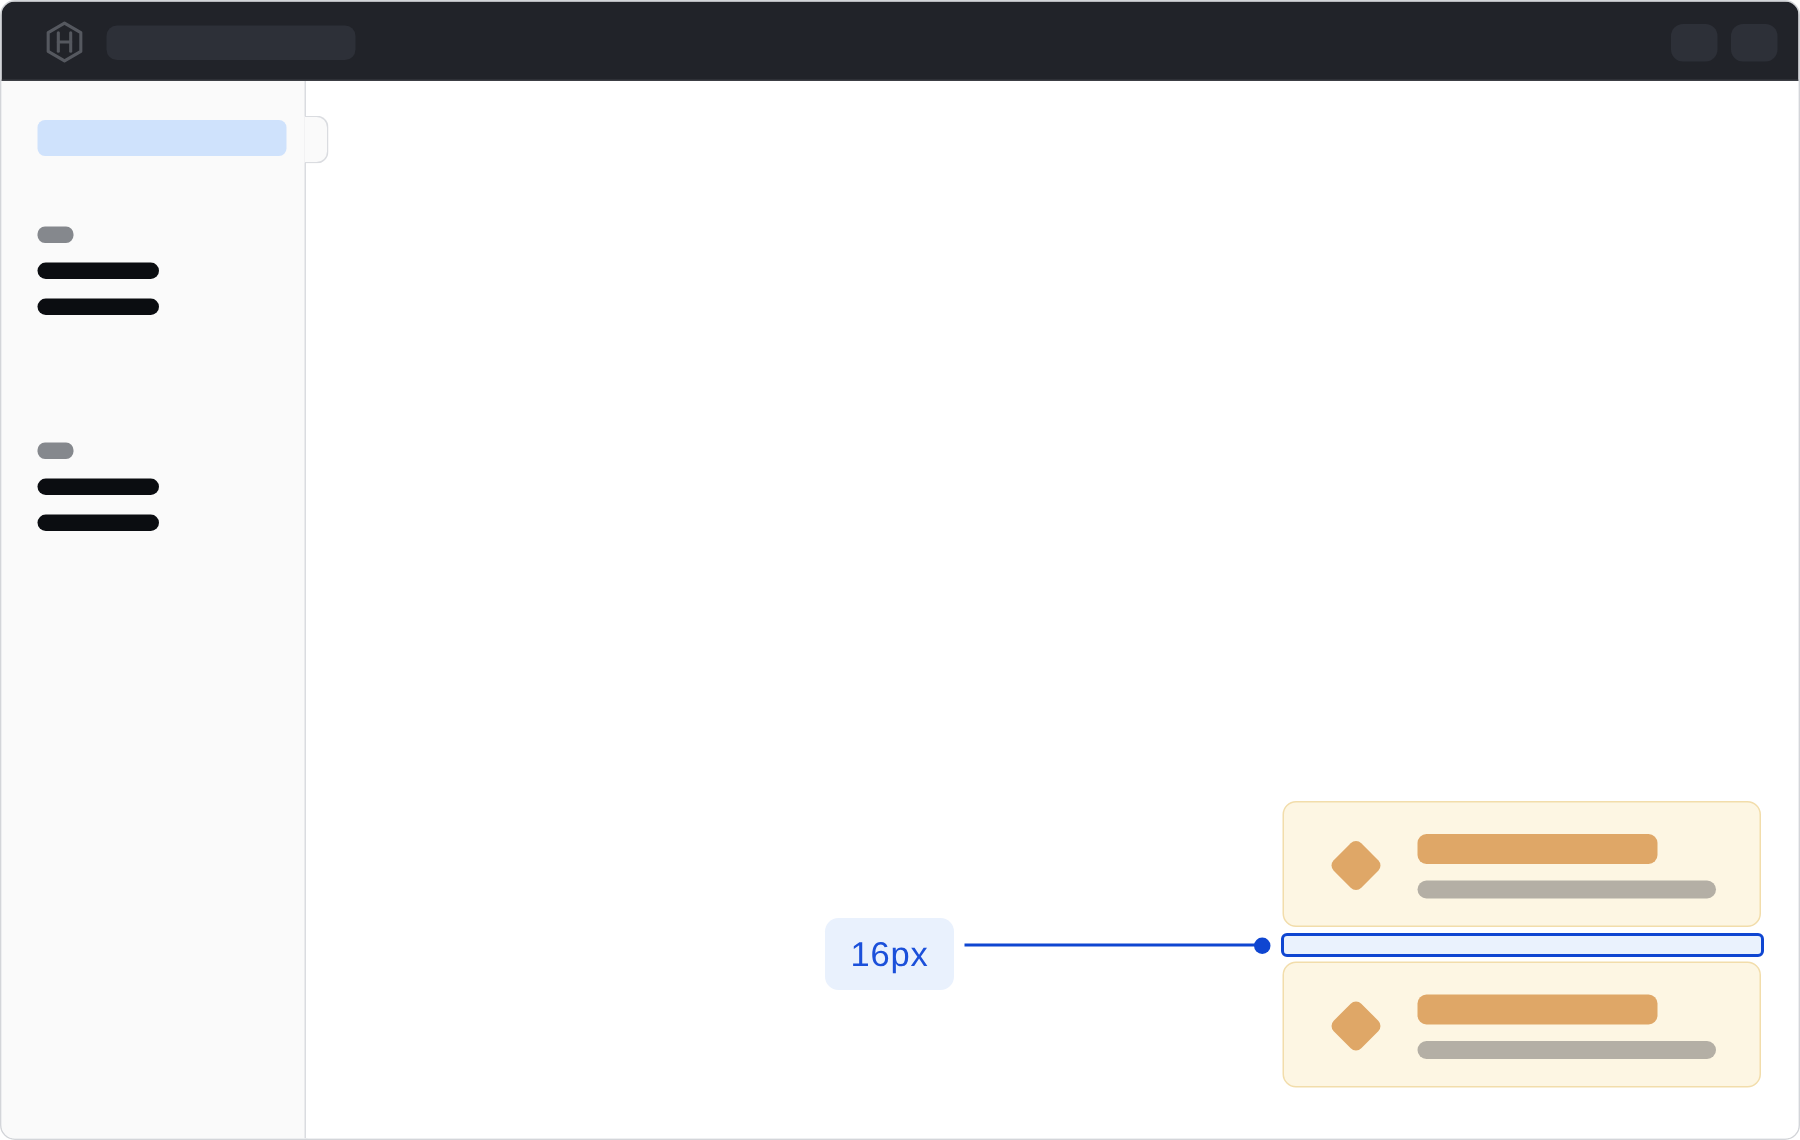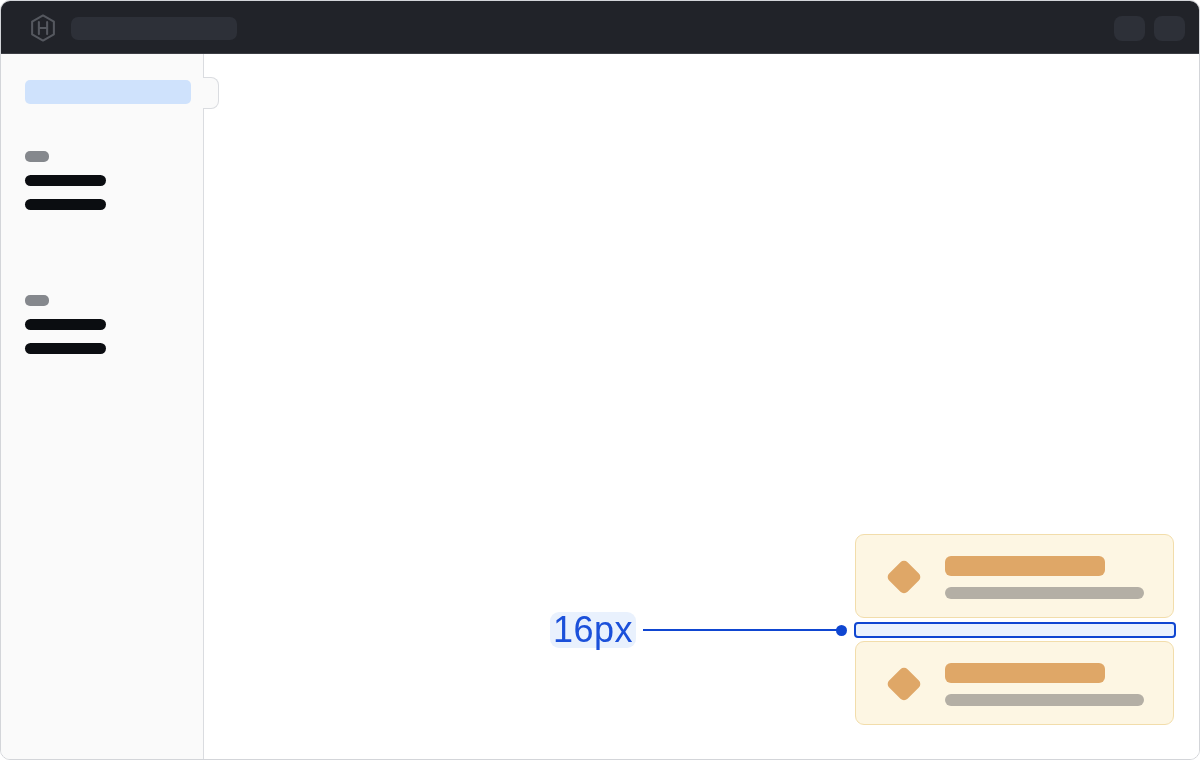--- a/index.html
+++ b/index.html
@@ -102,25 +102,25 @@
 
   
   .gap-highlight {
     position: absolute; left: 853px; top: 621px; width: 322px; height: 16px;
     background: var(--annotation-fill, #eaf2fd);
     border: 2px solid var(--accent-blue, #0f46d1);
     border-radius: 4px;
     z-index: 2;
   }
   .anno-label {
-    position: absolute; left: 549px; top: 611px; width: 86px; height: 36px;
+    position: absolute; left: 549px; top: 611px; width: 86px; height: 48px;
     background: var(--annotation-bg, #e9f1fd);
     border-radius: 9px;
     color: var(--annotation-text, #1b50da);
-    font-size: 36px; font-weight: 500;
+    font-size: 23px; font-weight: 500;
     display: flex; align-items: center; justify-content: center;
     letter-spacing: 0.5px;
     z-index: 2;
   }
   .anno-line {
     position: absolute; left: 642px; top: 628px; width: 196px; height: 2px;
     background: var(--accent-blue, #0f46d1);
     z-index: 2;
   }
   .anno-dot {

